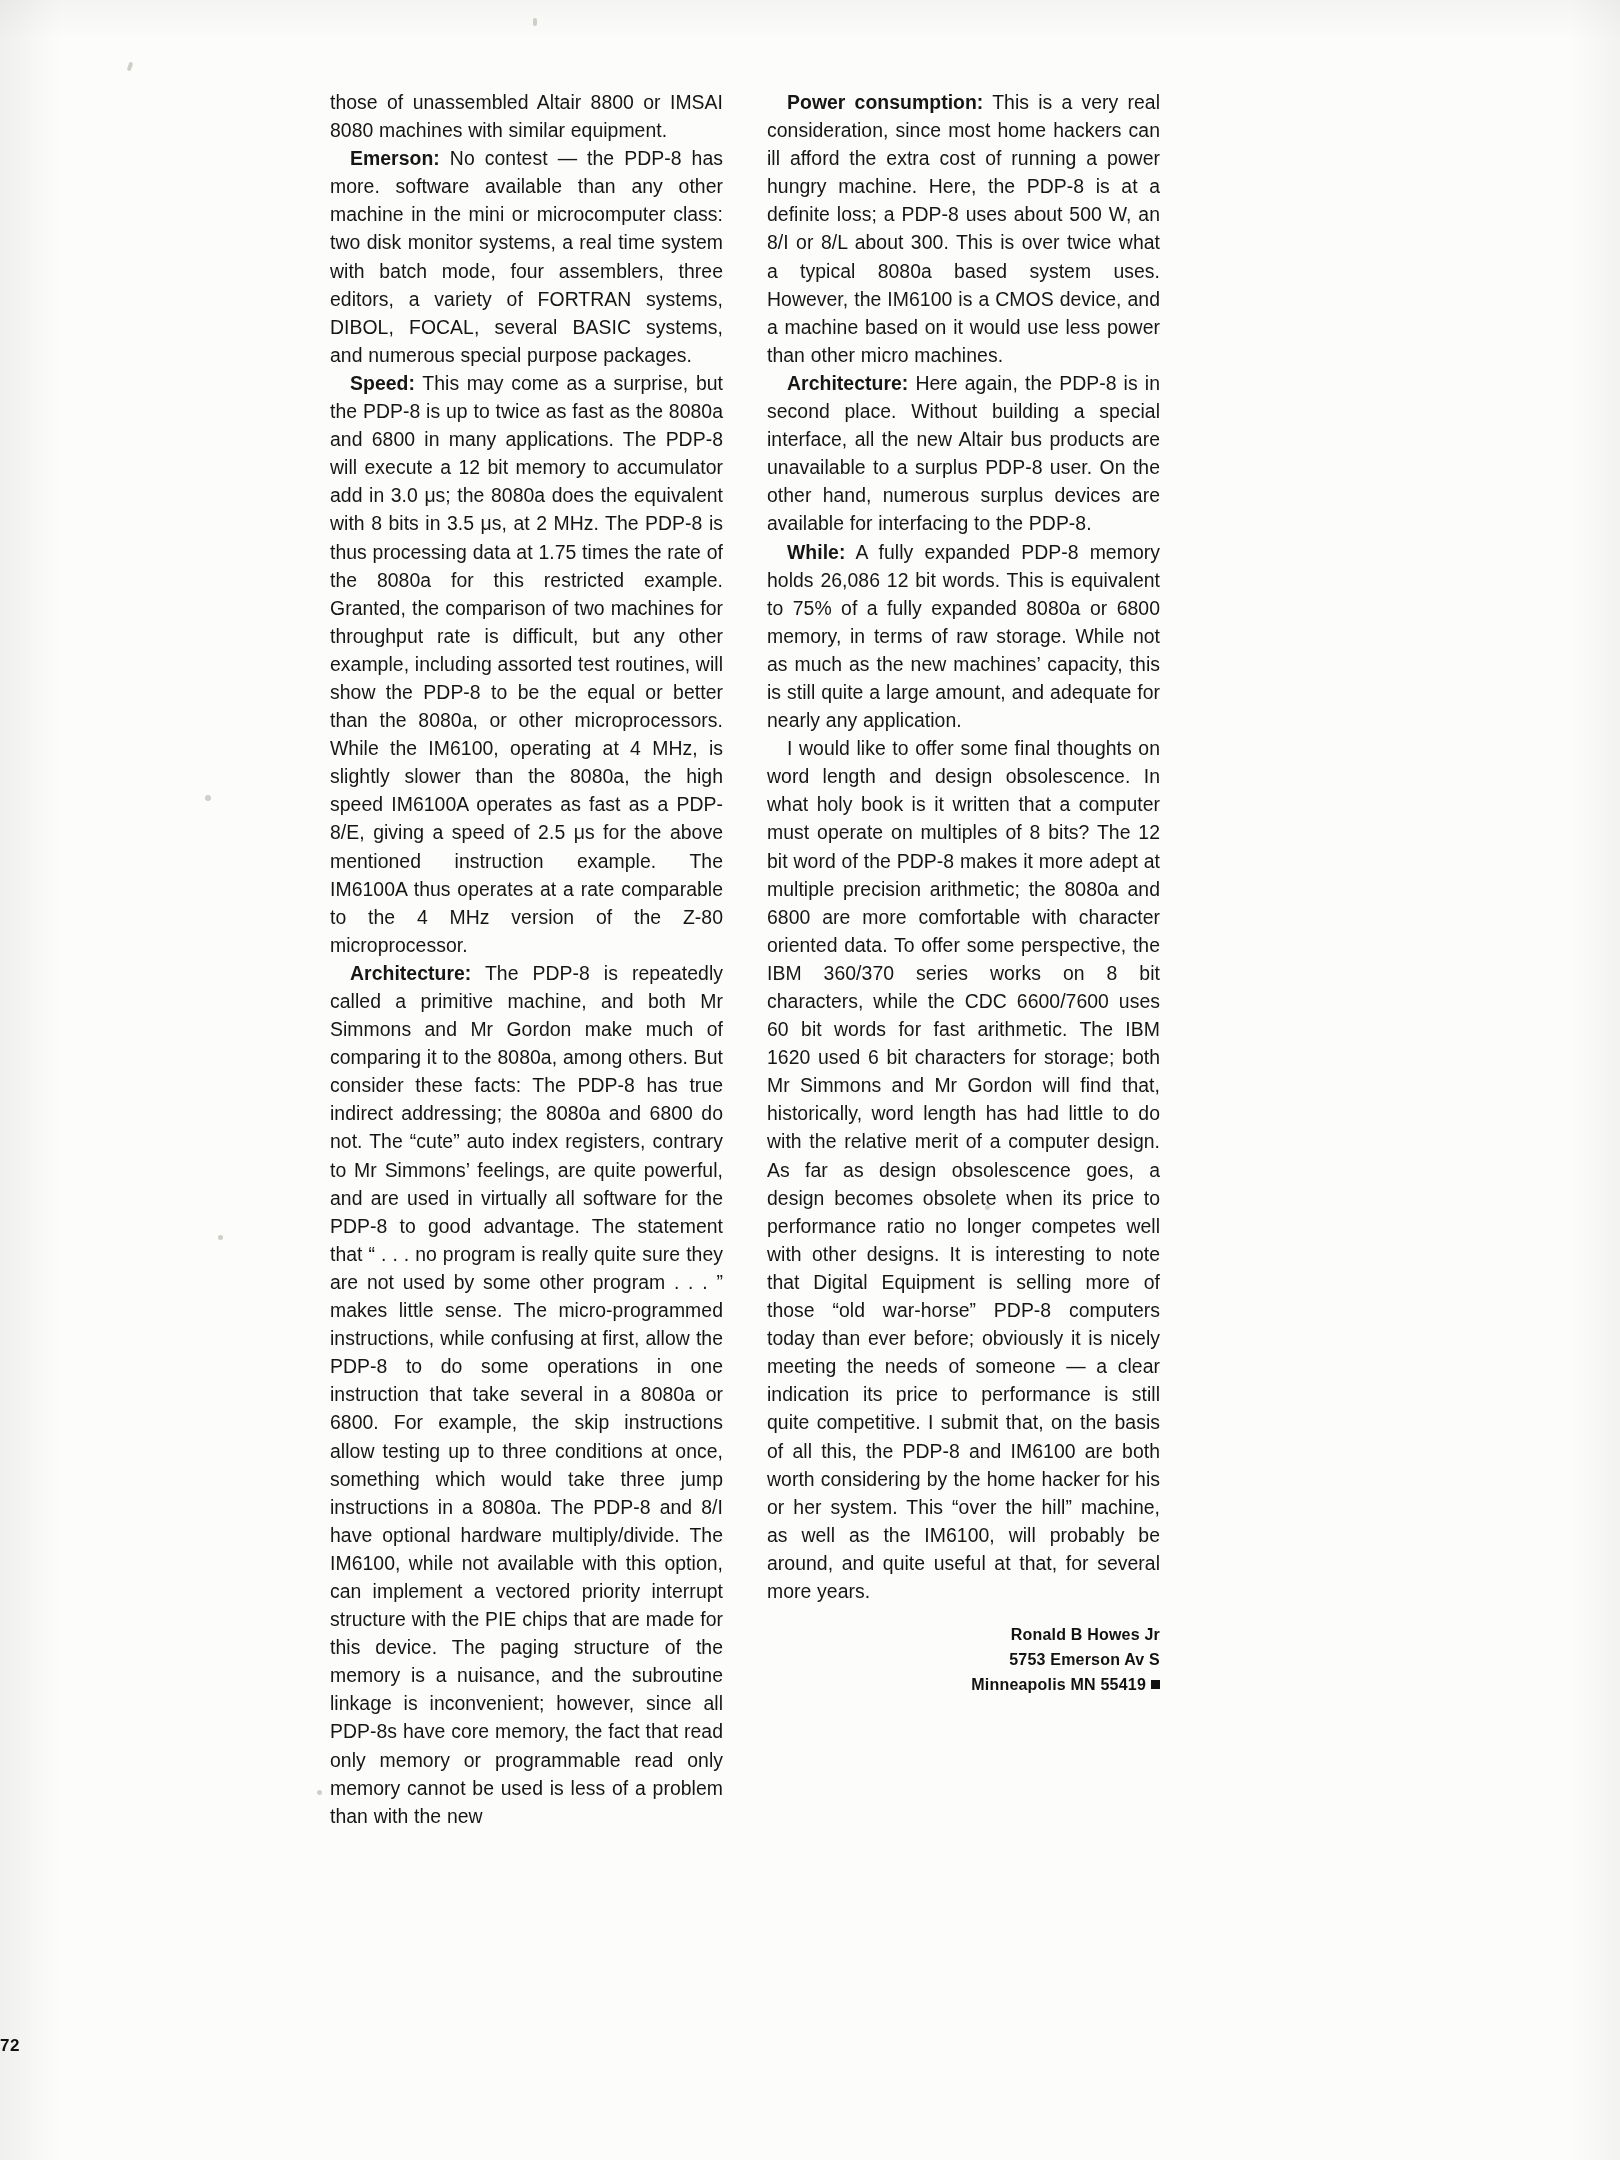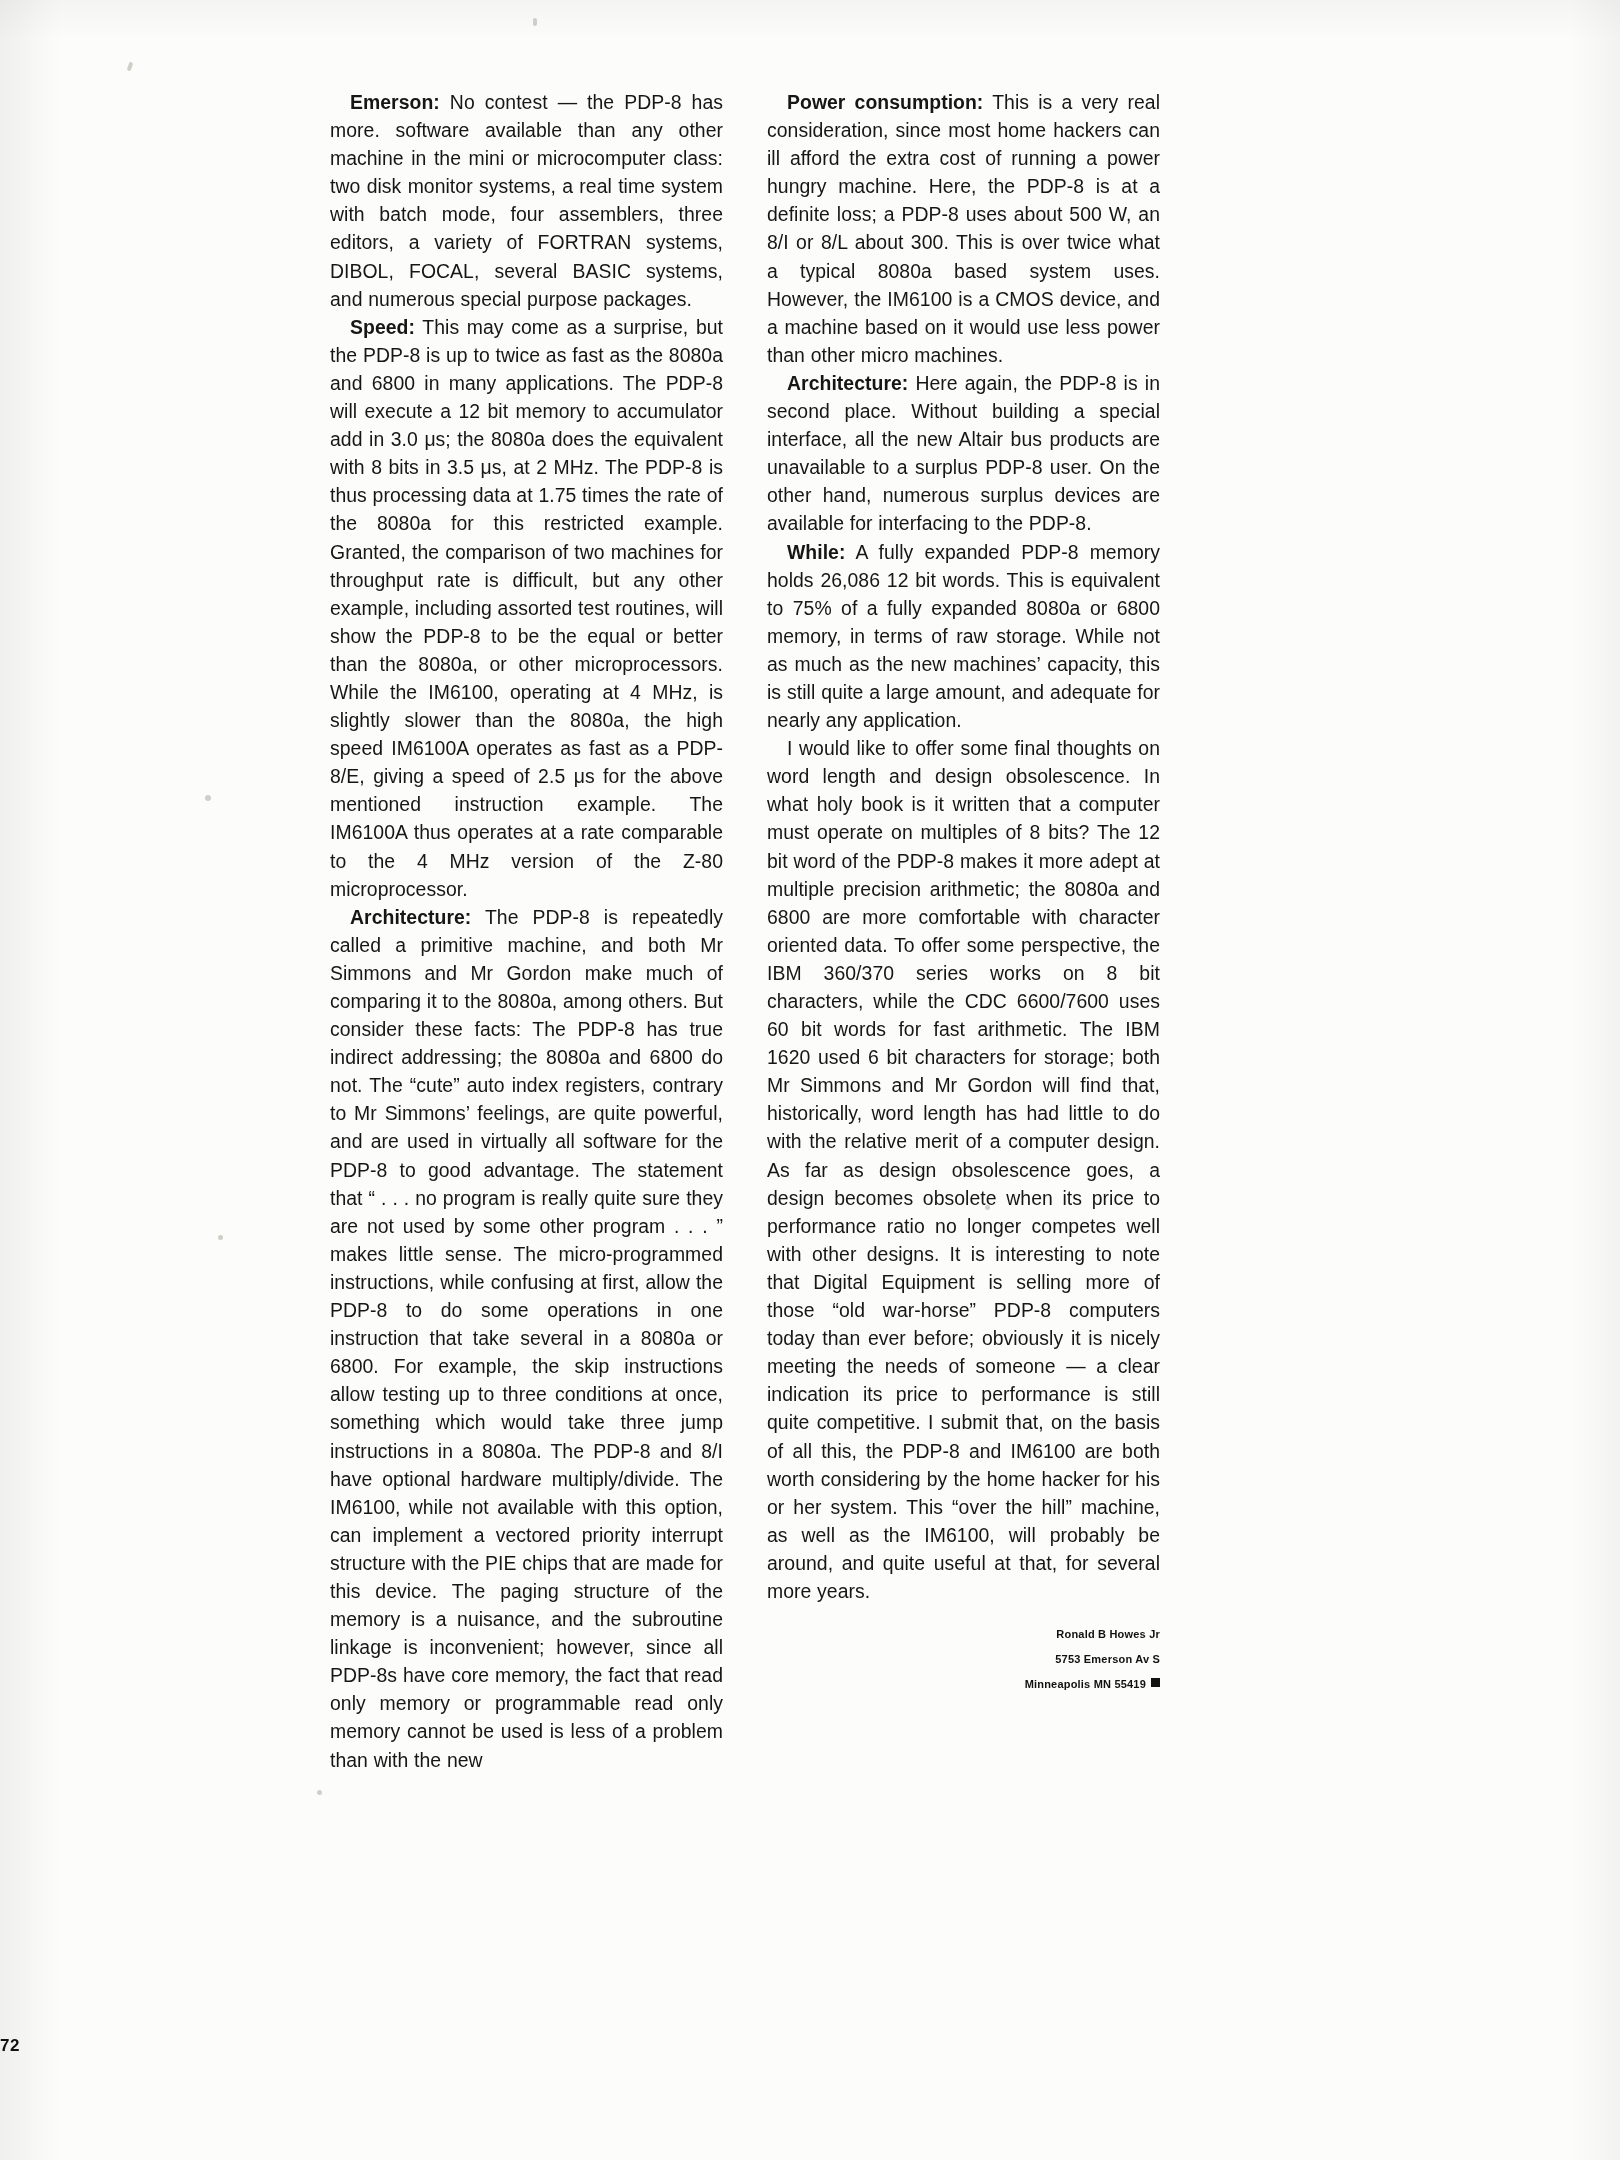--- a/index.html
+++ b/index.html
@@ -50,21 +50,21 @@
     text-justify:inter-word;
     letter-spacing:0.05px;
     color:#161616;
     word-spacing:0.3px;
   }
   p.indent { text-indent:20px; }
   b.run-in { font-weight:bold; }
   .sig {
     margin-top:17px;
     text-align:right;
-    font-size:11px;
+    font-size:16px;
     line-height:25px;
     font-weight:bold;
     letter-spacing:0.2px;
     color:#111;
   }
   .sig div { display:block; }
   .endmark {
     display:inline-block;
     width:9px; height:9px;
     background:#111;
@@ -86,20 +86,21 @@
 </head>
 <body>
 
 <div class="page">
   <div class="paper-tone"></div>
 
   <div class="content">
     <div class="columns">
 
       <div class="col">
+        <p><span>those of unassembled Altair 8800 or IMSAI 8080 machines with similar equipment.</span></p>
         <p class="indent"><b class="run-in">Emerson:</b><span> No contest — the PDP-8 has more. software available than any other machine in the mini or microcomputer class: two disk monitor systems, a real time system with batch mode, four assemblers, three editors, a variety of FORTRAN systems, DIBOL, FOCAL, several BASIC systems, and numerous special purpose packages.</span></p>
         <p class="indent"><b class="run-in">Speed:</b><span> This may come as a surprise, but the PDP-8 is up to twice as fast as the 8080a and 6800 in many applications. The PDP-8 will execute a 12 bit memory to accumulator add in 3.0 μs; the 8080a does the equivalent with 8 bits in 3.5 μs, at 2 MHz. The PDP-8 is thus processing data at 1.75 times the rate of the 8080a for this restricted example. Granted, the comparison of two machines for throughput rate is difficult, but any other example, including assorted test routines, will show the PDP-8 to be the equal or better than the 8080a, or other microprocessors. While the IM6100, operating at 4 MHz, is slightly slower than the 8080a, the high speed IM6100A operates as fast as a PDP-8/E, giving a speed of 2.5 μs for the above mentioned instruction example. The IM6100A thus operates at a rate comparable to the 4 MHz version of the Z-80 microprocessor.</span></p>
         <p class="indent"><b class="run-in">Architecture:</b><span> The PDP-8 is repeatedly called a primitive machine, and both Mr Simmons and Mr Gordon make much of comparing it to the 8080a, among others. But consider these facts: The PDP-8 has true indirect addressing; the 8080a and 6800 do not. The “cute” auto index registers, contrary to Mr Simmons’ feelings, are quite powerful, and are used in virtually all software for the PDP-8 to good advantage. The statement that “ . . . no program is really quite sure they are not used by some other program . . . ” makes little sense. The micro-programmed instructions, while confusing at first, allow the PDP-8 to do some operations in one instruction that take several in a 8080a or 6800. For example, the skip instructions allow testing up to three conditions at once, something which would take three jump instructions in a 8080a. The PDP-8 and 8/I have optional hardware multiply/divide. The IM6100, while not available with this option, can implement a vectored priority interrupt structure with the PIE chips that are made for this device. The paging structure of the memory is a nuisance, and the subroutine linkage is inconvenient; however, since all PDP-8s have core memory, the fact that read only memory or programmable read only memory cannot be used is less of a problem than with the new</span></p>
       </div>
 
       <div class="col">
         <p class="indent"><b class="run-in">Power consumption:</b><span> This is a very real consideration, since most home hackers can ill afford the extra cost of running a power hungry machine. Here, the PDP-8 is at a definite loss; a PDP-8 uses about 500 W, an 8/I or 8/L about 300. This is over twice what a typical 8080a based system uses. However, the IM6100 is a CMOS device, and a machine based on it would use less power than other micro machines.</span></p>
         <p class="indent"><b class="run-in">Architecture:</b><span> Here again, the PDP-8 is in second place. Without building a special interface, all the new Altair bus products are unavailable to a surplus PDP-8 user. On the other hand, numerous surplus devices are available for interfacing to the PDP-8.</span></p>
         <p class="indent"><b class="run-in">While:</b><span> A fully expanded PDP-8 memory holds 26,086 12 bit words. This is equivalent to 75% of a fully expanded 8080a or 6800 memory, in terms of raw storage. While not as much as the new machines’ capacity, this is still quite a large amount, and adequate for nearly any application.</span></p>
         <p class="indent"><span>I would like to offer some final thoughts on word length and design obsolescence. In what holy book is it written that a computer must operate on multiples of 8 bits? The 12 bit word of the PDP-8 makes it more adept at multiple precision arithmetic; the 8080a and 6800 are more comfortable with character oriented data. To offer some perspective, the IBM 360/370 series works on 8 bit characters, while the CDC 6600/7600 uses 60 bit words for fast arithmetic. The IBM 1620 used 6 bit characters for storage; both Mr Simmons and Mr Gordon will find that, historically, word length has had little to do with the relative merit of a computer design. As far as design obsolescence goes, a design becomes obsolete when its price to performance ratio no longer competes well with other designs. It is interesting to note that Digital Equipment is selling more of those “old war-horse” PDP-8 computers today than ever before; obviously it is nicely meeting the needs of someone — a clear indication its price to performance is still quite competitive. I submit that, on the basis of all this, the PDP-8 and IM6100 are both worth considering by the home hacker for his or her system. This “over the hill” machine, as well as the IM6100, will probably be around, and quite useful at that, for several more years.</span></p>

